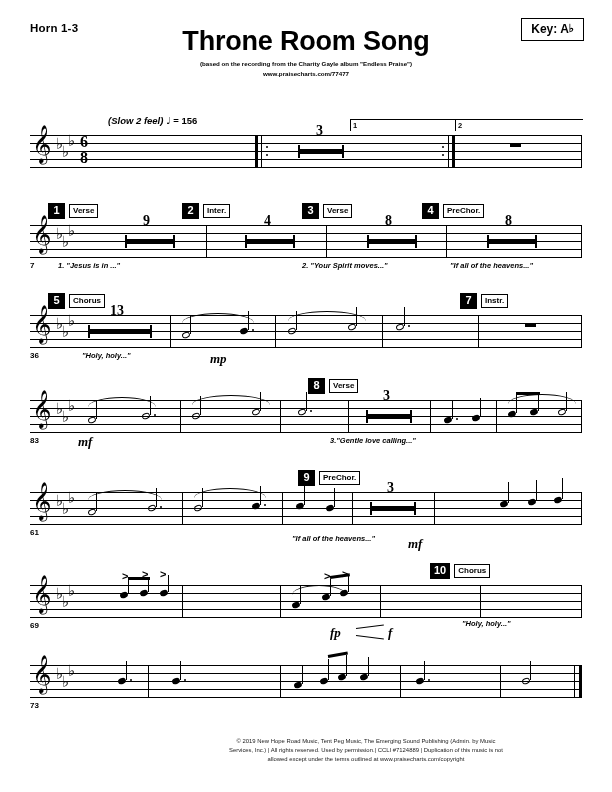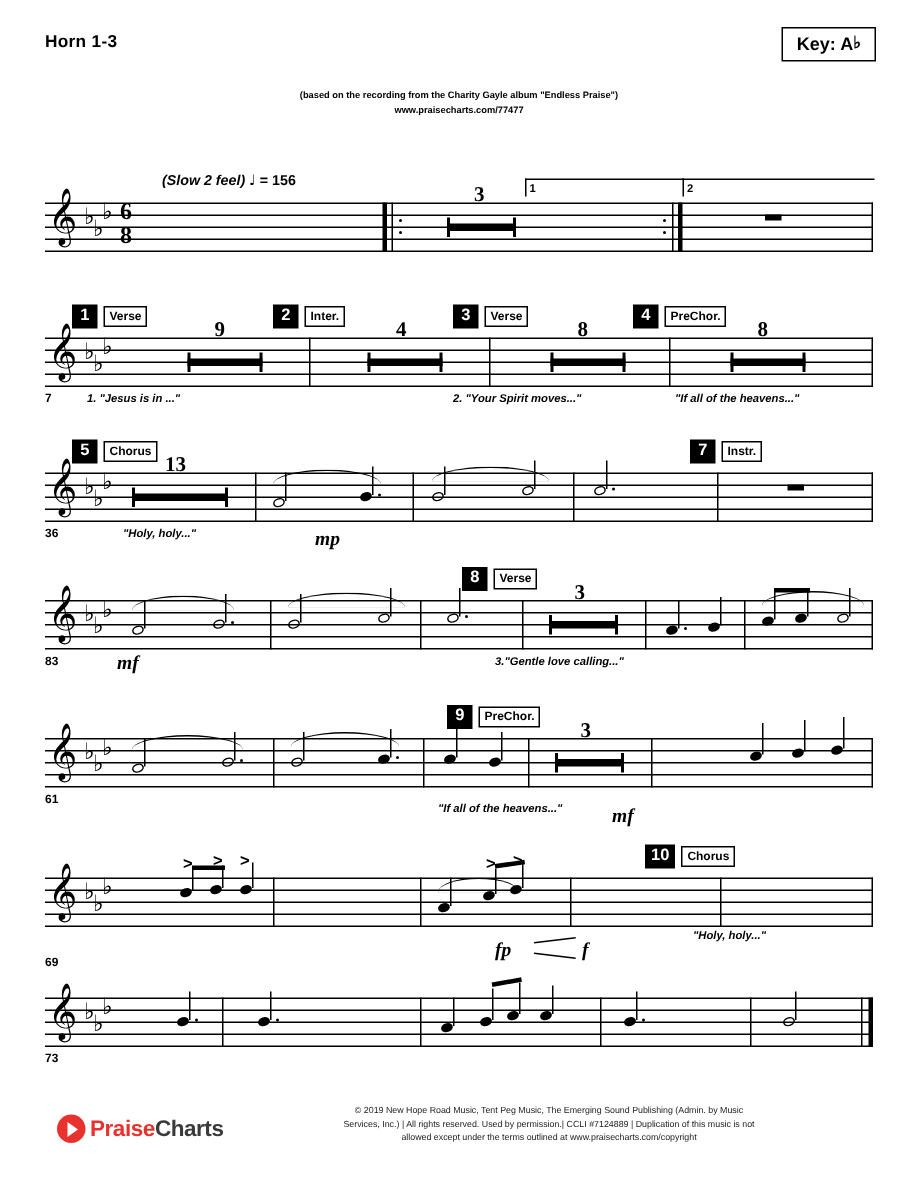--- a/index.html
+++ b/index.html
@@ -351,20 +351,21 @@
 
 <div class="page">
 
   <div class="part-label">Horn 1-3</div>
 
   <div class="key-box">
     <span>Key:</span>
     <span>A</span><span class="flat">♭</span>
   </div>
 
+  <div class="song-title">Throne Room Song</div>
   <div class="subtitle">(based on the recording from the Charity Gayle album "Endless Praise")</div>
   <div class="url">www.praisecharts.com/77477</div>
 
 
   <div class="system" style="top:135px;">
 
     <div class="tempo" style="left:78px; top:-20px;">
       <span>(Slow 2 feel)</span>
       <span class="eqn" style="font-family:'DejaVu Sans',sans-serif;">♩</span>
       <span class="eqn">= 156</span>
@@ -727,21 +728,21 @@
       <div class="stem" style="left:300px; top:-6px; height:17px;"></div>
       <div class="notehead" style="left:310px; top:5px;"></div>
       <div class="stem" style="left:318px; top:-10px; height:17px;"></div>
       <div class="beam" style="left:300px; top:-9px; width:20px; transform:rotate(-8deg); transform-origin:left center;"></div>
 
       <div class="barline" style="left:350px;"></div>
       <div class="barline" style="left:450px;"></div>
       <div class="barline" style="left:551px;"></div>
     </div>
 
-    <div class="measnum" style="left:0px; top:52px;">69</div>
+    <div class="measnum" style="left:0px; top:36px;">69</div>
 
     <div class="dyn" style="left:300px; top:40px;">fp</div>
     <div class="hairpin-l" style="left:326px; top:43px; width:28px; transform:rotate(-7deg);"></div>
     <div class="hairpin-r" style="left:326px; top:50px; width:28px; transform:rotate(7deg);"></div>
     <div class="dyn" style="left:358px; top:40px;">f</div>
 
     <div class="lyric" style="left:432px; top:34px;">"Holy, holy..."</div>
   </div>
 
   <div class="system" style="top:665px;">
@@ -792,24 +793,20 @@
       <div class="notehead open" style="left:492px; top:13px;"></div>
       <div class="stem" style="left:500px; top:-4px; height:19px;"></div>
 
       <div class="endbar-thin" style="left:544px;"></div>
       <div class="endbar-thick" style="left:549px;"></div>
     </div>
 
     <div class="measnum" style="left:0px; top:36px;">73</div>
   </div>
 
-  <div class="footer-logo">
-    <span class="logo-circle"></span>
-    <span class="logo-text"><span class="praise">Praise</span><span class="charts">Charts</span></span>
-  </div>
 
   <div class="copyright">
     <div>© 2019 New Hope Road Music, Tent Peg Music, The Emerging Sound Publishing (Admin. by Music</div>
     <div>Services, Inc.) | All rights reserved. Used by permission.| CCLI #7124889 | Duplication of this music is not</div>
     <div>allowed except under the terms outlined at www.praisecharts.com/copyright</div>
   </div>
 
 </div>
 
 </body></html>

